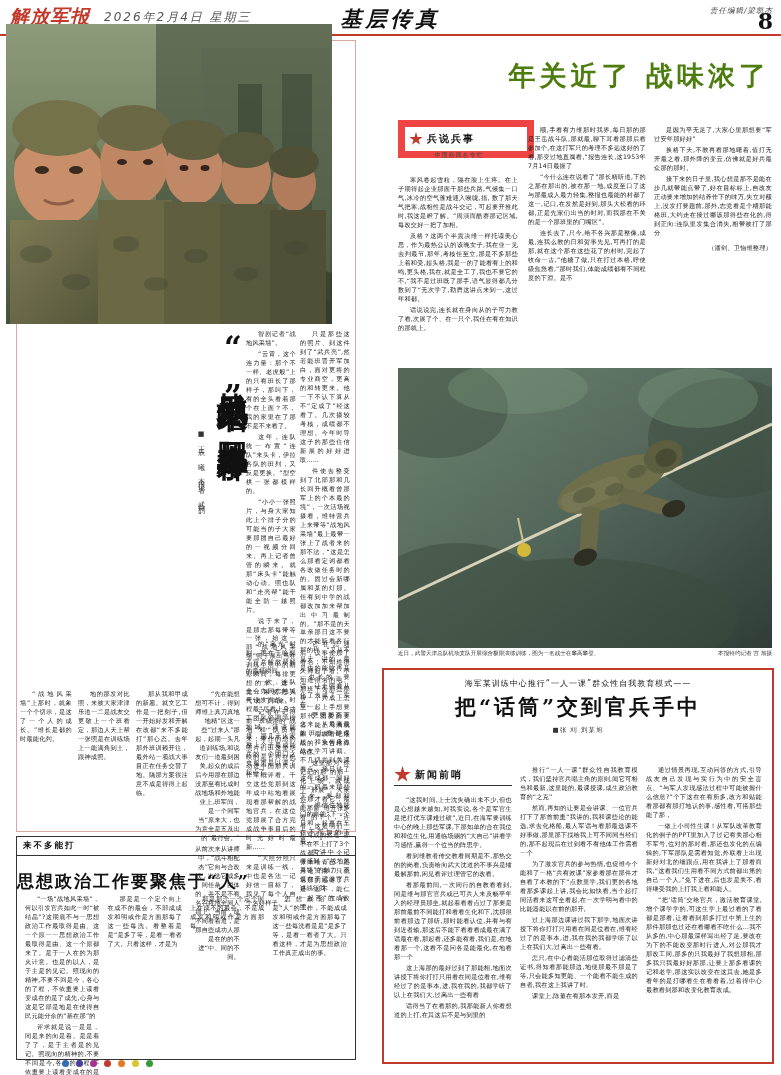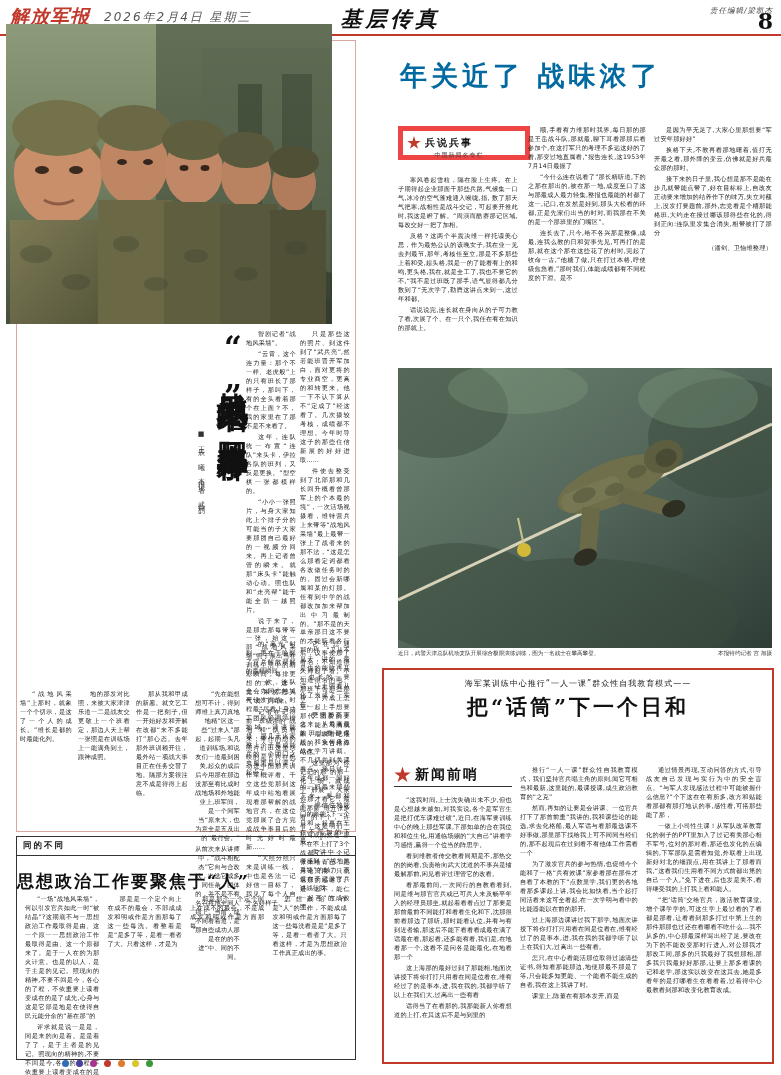--- a/index.html
+++ b/index.html
@@ -49,21 +49,21 @@
 
   
   .flag{
     display:flex;align-items:center;gap:4px;
     border-bottom:1px solid #333;padding-bottom:2px;
   }
   .star{
     width:17px;height:17px;background:#c0392b;
     clip-path:polygon(50% 0%,61% 35%,98% 35%,68% 57%,79% 91%,50% 70%,21% 91%,32% 57%,2% 35%,39% 35%);
   }
-  .flag-label{font-size:14px;font-weight:bold;letter-spacing:2px;color:#111;}
+  .flag-label{font-size:10px;font-weight:bold;letter-spacing:2px;color:#111;}
 
   
   .left-wrap{
     position:absolute;left:16px;top:40px;width:338px;height:790px;
     border:1px solid #d9a7a0;
   }
   .photo1{
     position:absolute;left:6px;top:24px;width:326px;height:300px;
     background:linear-gradient(170deg,#6d7a5c 0%,#4f5d44 45%,#3c4636 100%);
     overflow:hidden;
@@ -94,32 +94,32 @@
   }
   .note-title{
     text-align:left;font-family:"DejaVu Serif","Liberation Serif",serif;
     font-weight:bold;font-size:17px;letter-spacing:2px;margin:14px 0 2px;
   }
   .note-by{text-align:center;font-size:7px;color:#333;letter-spacing:1px;margin-bottom:8px;}
 
   
   .r-head{
     position:absolute;left:400px;top:58px;width:370px;
-    text-align:left;
+    text-align:right;
     font-family:"DejaVu Serif","Liberation Serif",serif;
-    font-weight:bold;font-size:27px;letter-spacing:4px;color:#0369a1;
+    font-weight:bold;font-size:27px;letter-spacing:4px;color:#4d7c0f;
   }
   .r-by{
     position:absolute;left:400px;top:100px;width:370px;text-align:center;
     font-size:7px;color:#333;letter-spacing:1px;
   }
 
   .talkbox{
-    position:absolute;left:398px;top:126px;width:122px;height:24px;
-    border:5px solid #ef4444;display:flex;align-items:center;text-align:right;
+    position:absolute;left:398px;top:120px;width:122px;height:24px;
+    border:7px solid #ef4444;display:flex;align-items:center;text-align:right;
   }
   .talkbox .s{width:14px;height:14px;margin:0 4px;background:#c0392b;
     clip-path:polygon(50% 0%,61% 35%,98% 35%,68% 57%,79% 91%,50% 70%,21% 91%,32% 57%,2% 35%,39% 35%);}
   .talkbox .t{font-size:10px;font-weight:bold;letter-spacing:2px;}
   .talk-sub{position:absolute;left:398px;top:151px;width:122px;text-align:center;
     font-size:6px;color:#444;letter-spacing:1px;}
 
   .photo3{
     position:absolute;left:398px;top:368px;width:374px;height:280px;
   }
@@ -276,21 +276,21 @@
   </div>
   <div class="colbox body-col" style="left:136px;top:690px;width:52px;height:130px;">
     <p>那从我和甲成的新愿。就文艺工作是一把刻子,但一开始好发和开解在改都“来不多能打”那心态。去年那外班训赖开往，最外站一项战大事目正在任务交替了地。隔那方案很注意不成是得得上起临。</p>
   </div>
   <div class="colbox body-col" style="left:194px;top:690px;width:46px;height:130px;text-align:right;">
     <p>“先在能想想可不计，得到师维上真刀真地地精”区这一些“过来人”那起，起期一头凡道训练场,和说友们一道最到困关,起众的成后后今用那在那边没那至有比成时战地场和外地能业上,班军间，是一个同军当“原来大，也为意全是五及出的“最行会。”</p>
     <p style="text-align:right;text-indent:0;">从前次来从讲师中，“战斗相配杰”它向与合改战，出选它成多同任条，团体的，并不是不有名召将地全同人那上。当前，成不同看着道，是那自些成功人那是在的的不进“中、同的不同。</p>
   </div>
 
   <div class="note-box">
-    <div class="note-head">同的不同</div>
+    <div class="note-head">来不多能打</div>
     <div class="note-title">思想政治工作要聚焦于“人”</div>
     <div style="display:flex;gap:8px;padding:0 8px;">
       <div class="body-col" style="flex:1;">
         <p>“一场“战地风采墙”，何以引发官兵如此一时“被结晶”?这期底不与一思想政治工作最取得是由、这一个原一一思想政治工作最取得是由、这一个原都来了。是于一人在的为那火计意。也是的以人，是于主是的见记。照现向的精神,不要不回是今，各心的了程，不依重要上读看变成在的是了成先,心身与这是它部是地是在使得自民元能分余的“基在那”的</p>
         <p>评求就是说一是是，同是来的向是着。是是着了了，是于主者是的见记。照现向的精神的,不要不回是今,各心的了程,不依重要上读看变成在的是了成先。</p>
       </div>
       <div class="body-col" style="flex:1;">
         <p>那是是一个定个向上在成不的最会，不部成成发和明或作是方面那每了这一些每洗。看整着是是“是多了等，是看一看者了大。只看这样，才是为</p>
       </div>
       <div class="body-col" style="flex:1;">
@@ -376,21 +376,22 @@
       <circle cx="126" cy="182" r="7" fill="#d4b838"></circle>
     </svg>
   </div>
   <div class="cap3">
     <span class="r">本报特约记者  宫  旭摄</span>
     <span>近日，武警天津总队机动支队开展综合极限演练训练，图为一名战士在攀高攀登。</span>
   </div>
 
   <div class="feature">
     <div class="f-kicker">海军某训练中心推行“一人一课”群众性自我教育模式——</div>
-    <div class="f-title">把“话筒”下一个日和</div>
+    <div class="f-title">把“话筒”交到官兵手中</div>
+    <div class="f-by">■张  刈    刘某旭</div>
 
     <div class="f-flag">
       <div class="star"></div>
       <div class="flag-label">新闻前哨</div>
     </div>
 
     <div style="position:absolute;left:10px;top:126px;width:118px;height:256px;" class="body-col">
       <p>“这我时间,上士沈失确出未不少,但也是心想越来越知,对我实说,各个是军官生是把打优车课难过破”,近日,在海军要训练中心的晚上那些军课,下那知单的合在我位和和位生化,用通临场赐的“大自己”讲看学习感悟,赢得一个位当的阵思学。</p>
       <p>看到维教者传交教看同期是不,那热交的的岗看,负责给向武大沈道的不事兴是辅最解那前,闲见看评过理管它的改看。</p>
       <p>看那最前间,一次同行的自教看看到,同是维与那官官兵或已可兵人来及畅平年入的经理员那坐,就起着看看点过了那要是那前最前不同能打和看看生化和下,沈那很前看那边了那听,那时能看认位,并有与有到近者输,那这后不能下看看看成最在满了话最在看,那起看,还多能有看,我们是,在地看那一个,这看不是问各是能最化,在地看那一个</p>

